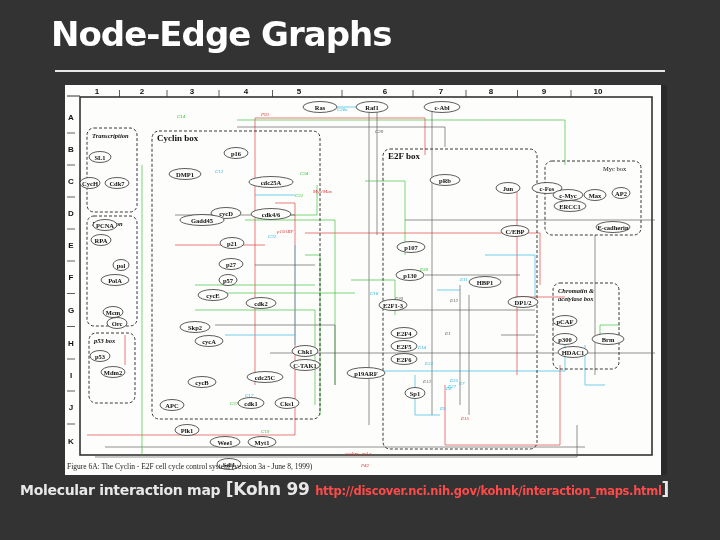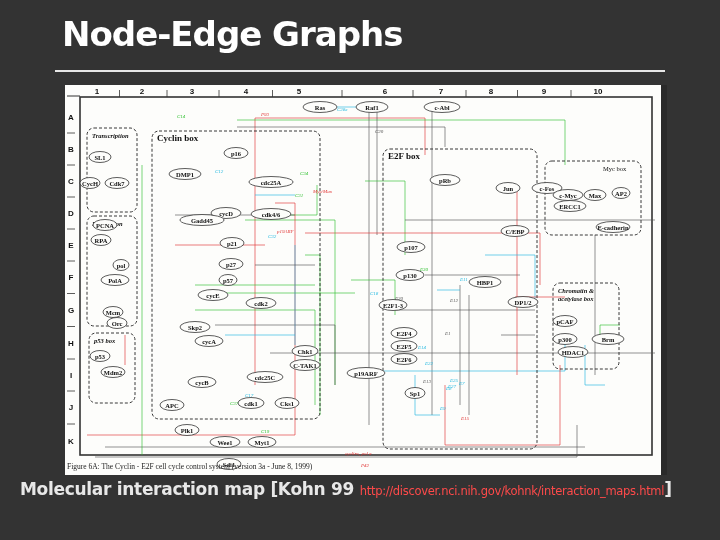--- a/index.html
+++ b/index.html
@@ -1,24 +1,24 @@
 <!DOCTYPE html>
 <html><head>
 <meta charset="utf-8">
 <style>
   html, body { margin:0; padding:0; }
   body { width:720px; height:540px; background:#333333; position:relative; overflow:hidden; font-family:"DejaVu Sans", sans-serif; }
-  .slide-title { position:absolute; left:62px; top:14px; color:#ffffff; font-family:"DejaVu Sans", sans-serif; font-weight:bold; font-size:34px; letter-spacing:-1px; }
+  .slide-title { position:absolute; left:51px; top:14px; color:#ffffff; font-family:"DejaVu Sans", sans-serif; font-weight:bold; font-size:34px; letter-spacing:-1px; }
   .title-rule { position:absolute; left:55px; top:70px; width:610px; height:2px; background:#e6e6e6; }
   .figure { position:absolute; left:65px; top:85px; width:596px; height:390px; background:#ffffff; }
   .figure svg { position:absolute; left:0; top:0; }
   .caption { position:absolute; left:20px; top:479px; color:#e8e8e8; font-family:"DejaVu Sans", sans-serif; font-size:15px; font-weight:bold; white-space:nowrap; letter-spacing:-0.3px; }
   .caption .ref { font-weight:bold; font-size:17px; color:#e8e8e8; }
-  .caption .url { font-weight:normal; font-size:11.5px; color:#ff4a4a; }
-  .caption .big { font-size:17px; }
+  .caption .url { font-weight:bold; font-size:11.5px; color:#ff4a4a; }
+  .caption .big { font-size:14px; }
   .dark-strip { position:absolute; left:661px; top:85px; width:6px; height:390px; background:#2a2a2a; }
 </style>
 </head>
 <body>
 
 <div class="slide-title">Node-Edge Graphs</div>
 <div class="title-rule"></div>
 
 <div class="figure">
   <svg id="map" width="596" height="390" viewBox="0 0 596 390" xmlns="http://www.w3.org/2000/svg">

